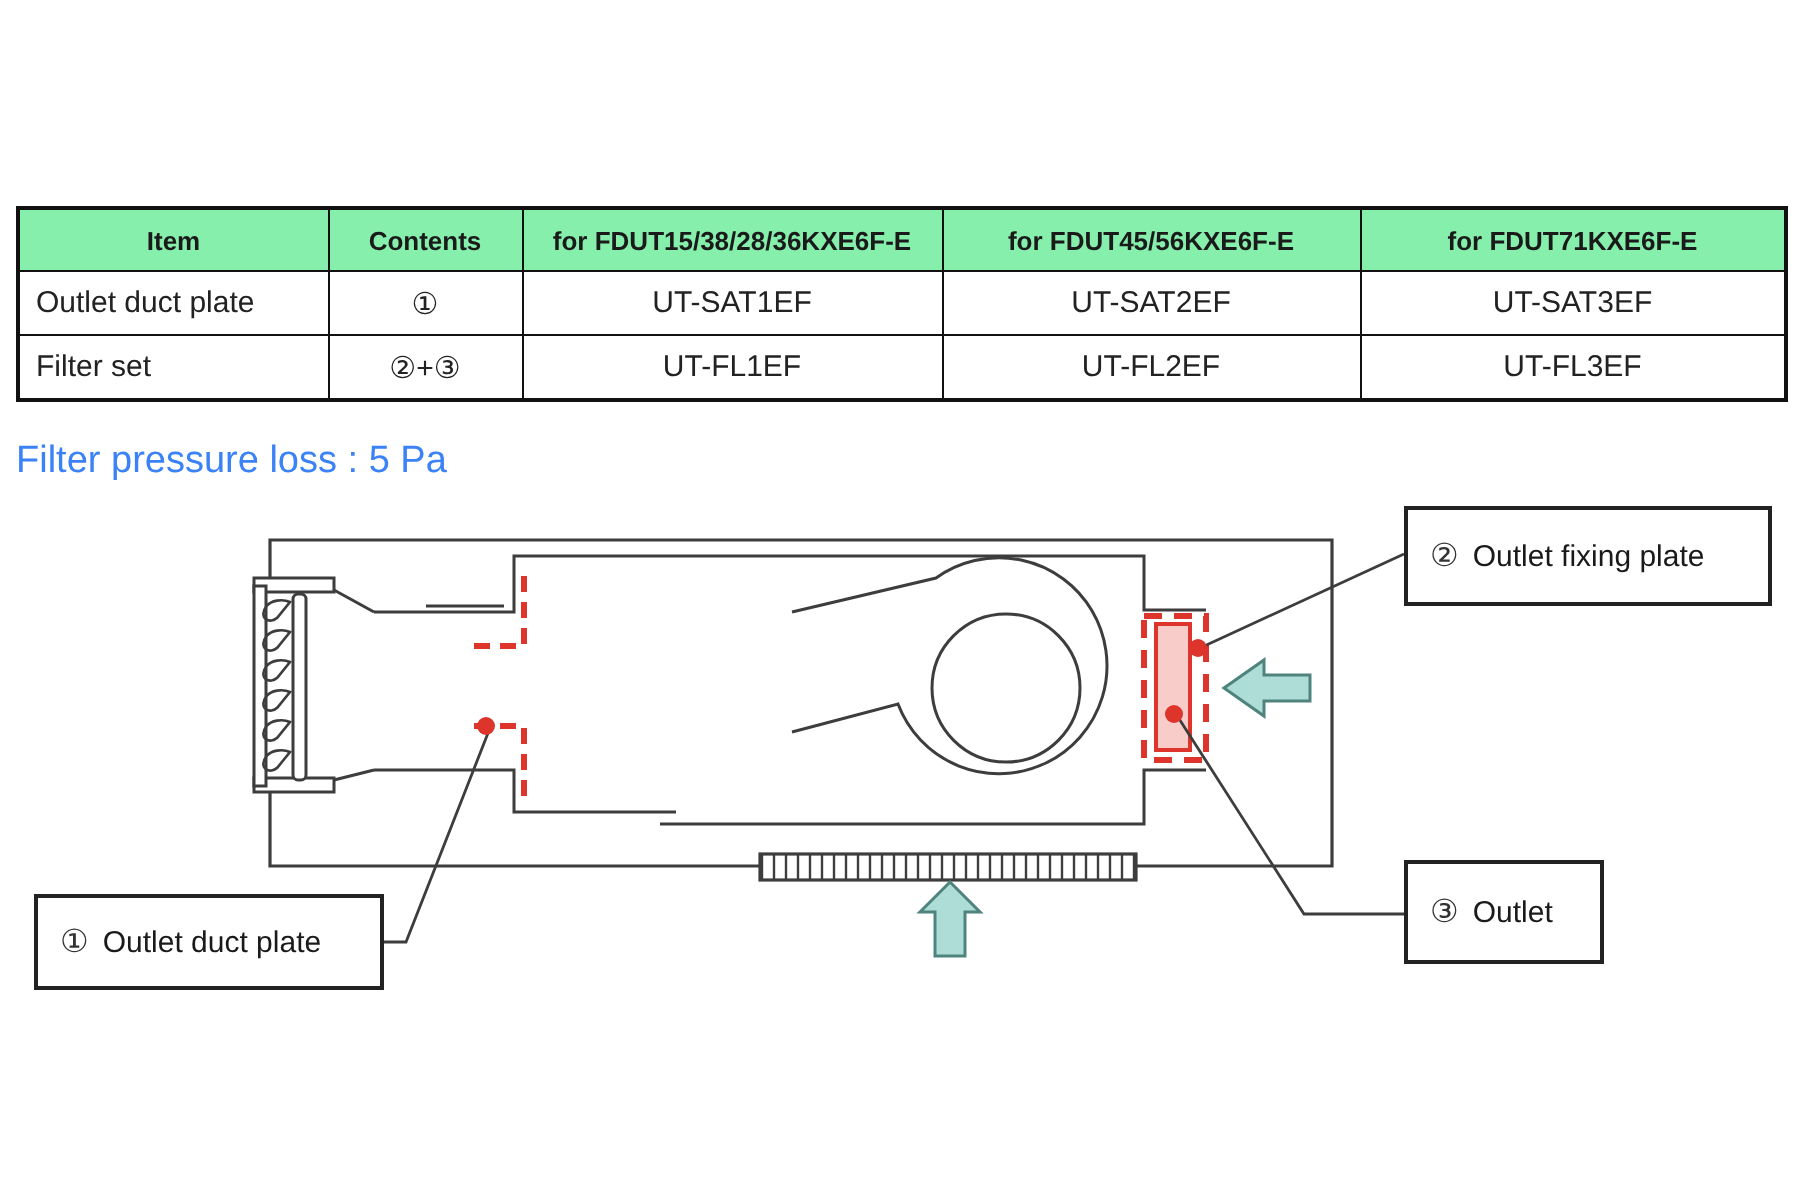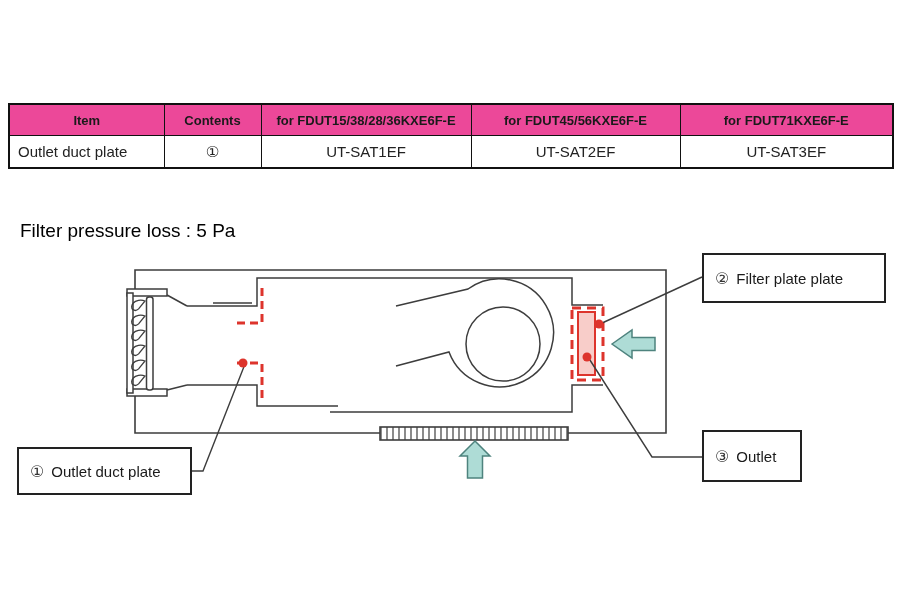--- a/index.html
+++ b/index.html
@@ -4,27 +4,27 @@
 <style>
   html,body{margin:0;padding:0;background:#fff;}
   #page{position:relative;width:900px;height:600px;background:#fff;overflow:hidden;
         font-family:"Liberation Sans","DejaVu Sans",sans-serif;color:#1a1a1a;}
 
   
   table.parts{position:absolute;left:8px;top:103px;width:884px;border-collapse:collapse;
               table-layout:fixed;}
   table.parts th,table.parts td{border:1px solid #111;overflow:hidden;white-space:nowrap;}
   table.parts{border:2px solid #111;}
-  table.parts th{background:#ec4899;font-weight:bold;font-size:13px;height:28px;}
+  table.parts th{background:#86efac;font-weight:bold;font-size:13px;height:28px;}
   table.parts td{font-size:15px;height:29px;text-align:center;color:#222;}
   table.parts td.item{text-align:left;padding-left:8px;}
   col.c0{width:155px;} col.c1{width:97px;} col.c2{width:210px;} col.c3{width:209px;} col.c4{width:213px;}
 
   
-  .note{position:absolute;left:20px;top:220px;font-size:19px;color:#000000;}
+  .note{position:absolute;left:8px;top:220px;font-size:19px;color:#3b82f6;}
 
   
   svg.diagram{position:absolute;left:0;top:0;}
   .callout{position:absolute;background:#fff;border:2px solid #222;display:flex;
            align-items:center;gap:7px;padding-left:11px;box-sizing:border-box;
            font-size:15px;color:#1a1a1a;z-index:3;}
   .callout .cnum{font-size:16px;color:#333;}
   #callout-1{left:17px;top:447px;width:175px;height:48px;}
   #callout-2{left:702px;top:253px;width:184px;height:50px;}
   #callout-3{left:702px;top:430px;width:100px;height:52px;}
@@ -51,20 +51,27 @@
         <th>for FDUT71KXE6F-E</th>
       </tr>
     </thead>
     <tbody>
       <tr>
         <td class="item">Outlet duct plate</td>
         <td>①</td>
         <td>UT-SAT1EF</td>
         <td>UT-SAT2EF</td>
         <td>UT-SAT3EF</td>
+      </tr>
+      <tr>
+        <td class="item">Filter set</td>
+        <td>②+③</td>
+        <td>UT-FL1EF</td>
+        <td>UT-FL2EF</td>
+        <td>UT-FL3EF</td>
       </tr>
     </tbody>
   </table>
 
   <div class="note">Filter pressure loss : 5 Pa</div>
 
   <svg class="diagram" width="900" height="600" viewBox="0 0 900 600">
     <defs>
       <pattern id="grillehatch" width="6" height="13" patternUnits="userSpaceOnUse">
         <path d="M3,0 V13" stroke="#3d3d3d" stroke-width="1.2" fill="none"></path>
@@ -127,20 +134,20 @@
     <polygon points="612,344 632,330 632,337.5 655,337.5 655,350.5 632,350.5 632,358" fill="#aedcd6" stroke="#4e837e" stroke-width="1.5"></polygon>
     <polygon points="475,441 490,456 482.5,456 482.5,478 467.5,478 467.5,456 460,456" fill="#aedcd6" stroke="#4e837e" stroke-width="1.5"></polygon>
   </svg>
 
   <div class="callout" id="callout-1">
     <span class="cnum">①</span>
     <span>Outlet duct plate</span>
   </div>
   <div class="callout" id="callout-2">
     <span class="cnum">②</span>
-    <span>Filter plate plate</span>
+    <span>Outlet fixing plate</span>
   </div>
   <div class="callout" id="callout-3">
     <span class="cnum">③</span>
     <span>Outlet</span>
   </div>
 
 </div>
 
 </body></html>

